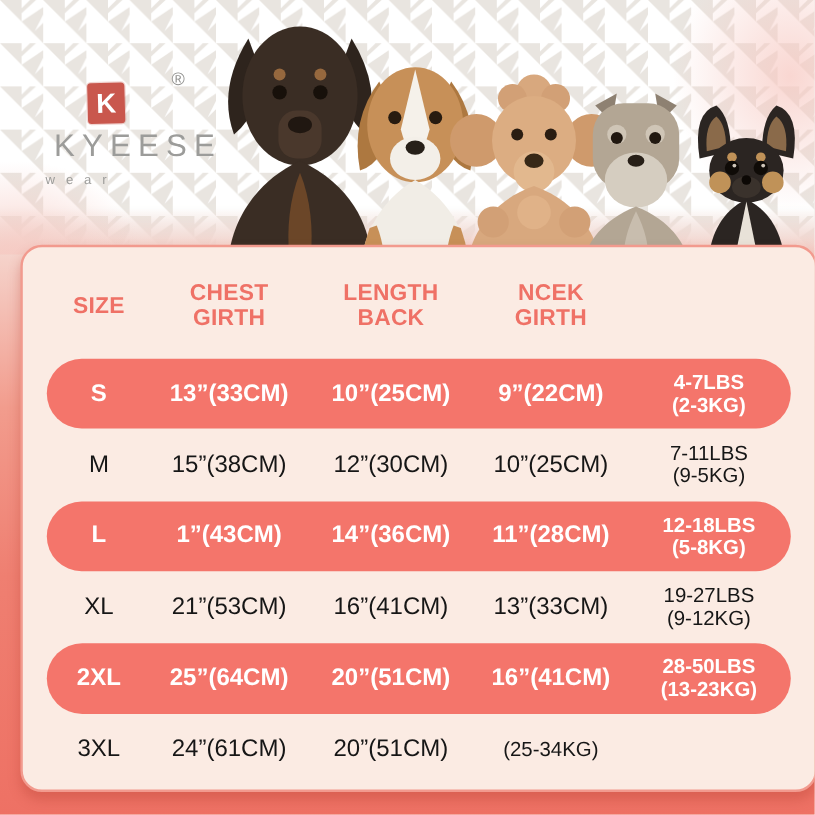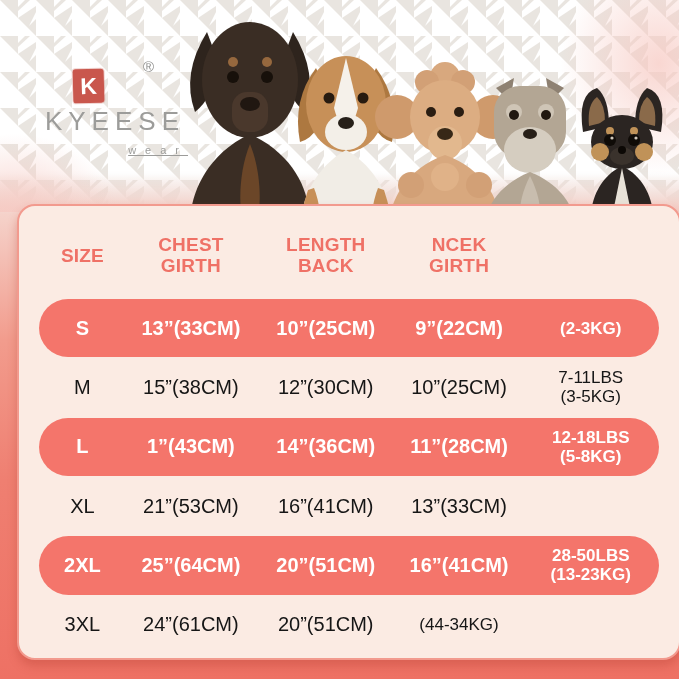--- a/index.html
+++ b/index.html
@@ -18,22 +18,22 @@
       linear-gradient(180deg,rgba(246,210,203,0) 82%,rgba(245,202,194,.8) 100%);}
 
   
   .logo{position:absolute;left:30px;top:52px;width:150px;height:120px;z-index:3;}
   .k-badge{position:absolute;left:43px;top:17px;width:31px;height:34px;background:#c9574d;border-radius:3px;
     transform:rotate(-1.5deg);display:flex;align-items:center;justify-content:center;
     color:#fff;font-weight:700;font-size:23px;box-shadow:0 0 0 1px rgba(201,87,77,.25);}
   .reg-mark{position:absolute;left:113px;top:6px;color:#8f8f8d;font-size:15px;}
   .brand-name{position:absolute;left:0;top:54px;width:150px;text-align:right;color:#9c9c9a;
     font-size:26px;letter-spacing:6px;padding-left:5px;font-weight:400;}
-  .brand-sub{position:absolute;left:0;top:92px;width:150px;text-align:right;color:#9c9c9a;
-    font-size:11px;letter-spacing:9px;padding-left:8px;text-decoration:underline;}
+  .brand-sub{position:absolute;left:0;top:92px;width:150px;text-align:left;color:#9c9c9a;
+    font-size:11px;letter-spacing:9px;padding-left:8px;}
 
   
   .dogs{position:absolute;left:0;top:0;width:679px;height:212px;z-index:2;}
 
   
   .card{position:absolute;left:17px;top:204px;width:664px;height:456px;z-index:5;box-sizing:border-box;
     background:#fbebe3;border:2px solid #f29a8e;border-radius:18px;
     box-shadow:0 6px 10px rgba(180,62,50,.35);}
   .thead{height:84px;display:grid;grid-template-columns:14% 21% 22.5% 20.5% 22%;
     align-items:center;padding:8px 20px 0;}
@@ -184,68 +184,73 @@
       </div>
     </div>
 
     <div class="rows">
       <div class="row pill">
         <div class="cell">S</div>
         <div class="cell">13”(33CM)</div>
         <div class="cell">10”(25CM)</div>
         <div class="cell">9”(22CM)</div>
         <div class="cell weight">
+          <span>4-7LBS</span>
           <span>(2-3KG)</span>
         </div>
       </div>
 
       <div class="row">
         <div class="cell">M</div>
         <div class="cell">15”(38CM)</div>
         <div class="cell">12”(30CM)</div>
         <div class="cell">10”(25CM)</div>
         <div class="cell weight">
           <span>7-11LBS</span>
-          <span>(3-5KG)</span>
+          <span>(9-5KG)</span>
         </div>
       </div>
 
       <div class="row pill">
         <div class="cell">L</div>
         <div class="cell">1”(43CM)</div>
         <div class="cell">14”(36CM)</div>
         <div class="cell">11”(28CM)</div>
         <div class="cell weight">
           <span>12-18LBS</span>
           <span>(5-8KG)</span>
         </div>
       </div>
 
       <div class="row">
         <div class="cell">XL</div>
         <div class="cell">21”(53CM)</div>
         <div class="cell">16”(41CM)</div>
         <div class="cell">13”(33CM)</div>
+        <div class="cell weight">
+          <span>19-27LBS</span>
+          <span>(9-12KG)</span>
+        </div>
       </div>
 
       <div class="row pill">
         <div class="cell">2XL</div>
         <div class="cell">25”(64CM)</div>
         <div class="cell">20”(51CM)</div>
         <div class="cell">16”(41CM)</div>
         <div class="cell weight">
           <span>28-50LBS</span>
           <span>(13-23KG)</span>
         </div>
       </div>
 
       <div class="row">
         <div class="cell">3XL</div>
         <div class="cell">24”(61CM)</div>
         <div class="cell">20”(51CM)</div>
         <div class="cell weight">
-          <span>(44-34KG)</span>
+          <span>(25-34KG)</span>
         </div>
       </div>
     </div>
   </div>
 
 </div>
 
 </body></html>

